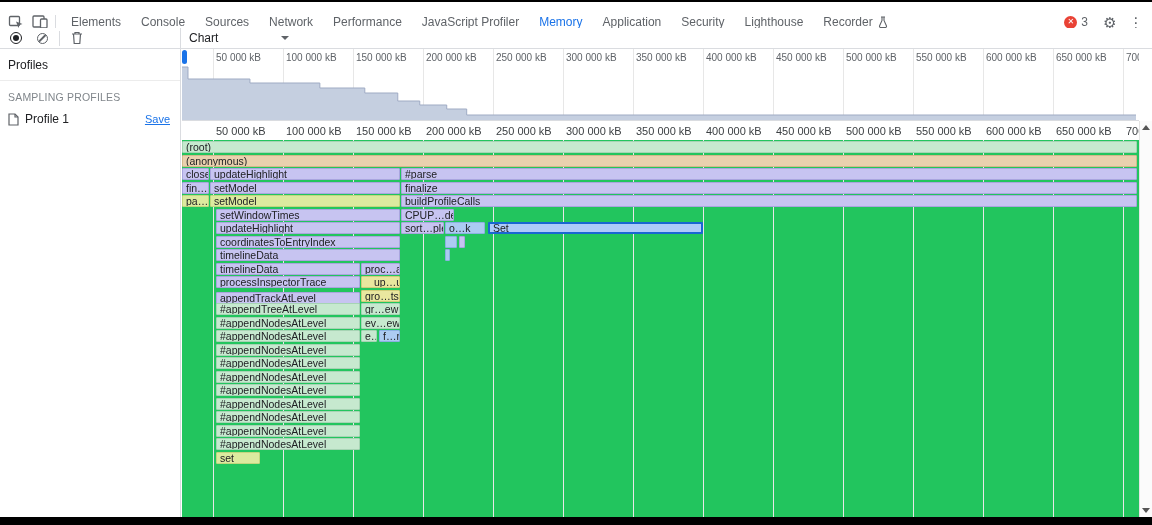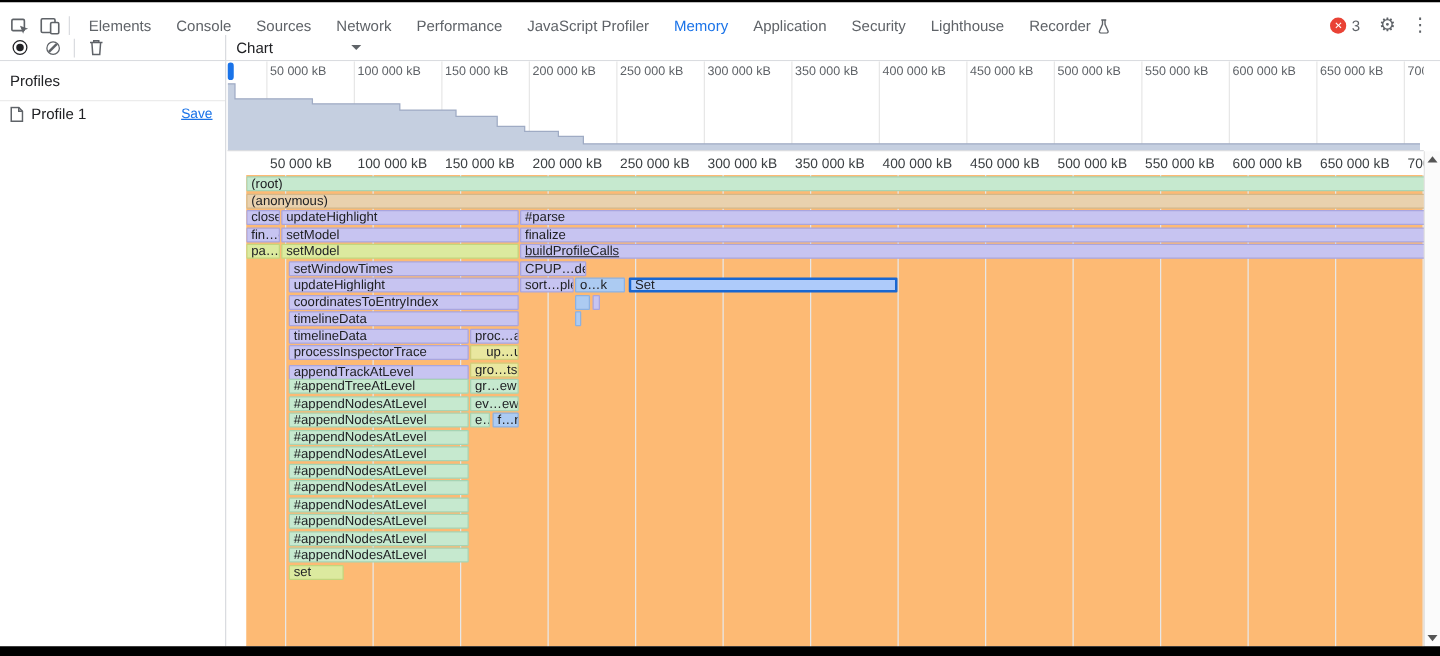--- a/index.html
+++ b/index.html
@@ -2,21 +2,21 @@
 <html><head>
 <meta charset="utf-8">
 <style>
   html,body{margin:0;padding:0;background:#fff;}
   .app{position:relative;width:1152px;height:525px;background:#fff;overflow:hidden;
        font-family:"Liberation Sans","DejaVu Sans",sans-serif;color:#202124;}
   .black-top{position:absolute;top:0;left:0;width:100%;height:2px;background:#000;}
   .black-bottom{position:absolute;bottom:0;left:0;width:100%;height:8px;background:#000;}
 
   
-  .topbar{position:absolute;top:2px;left:0;width:100%;height:42px;border-bottom:5px solid #404040;
+  .topbar{position:absolute;top:2px;left:0;width:100%;height:42px;border-bottom:2px solid #404040;
           display:flex;align-items:center;padding:0 4px;box-sizing:border-box;background:#fff;}
   .icon-btn{display:flex;align-items:center;justify-content:center;width:24px;height:22px;cursor:pointer;flex:none;}
   .sep{width:1px;height:15px;background:#dadce0;margin:0 3px;flex:none;}
   .tabs{display:flex;height:100%;align-items:stretch;margin-left:2px;}
   .tab{padding:0 10px;font-size:12px;color:#5f6368;display:flex;align-items:center;gap:5px;cursor:pointer;white-space:nowrap;}
   .tab.active{color:#1a73e8;box-shadow:inset 0 -2px 0 #1a73e8;}
   .topbar-right{margin-left:auto;display:flex;align-items:center;gap:2px;}
   .err{display:flex;align-items:center;gap:4px;margin-right:8px;cursor:pointer;}
   .err-circle{width:13px;height:13px;border-radius:50%;background:#e94235;color:#fff;font-size:8px;
               display:flex;align-items:center;justify-content:center;line-height:1;}
@@ -45,21 +45,21 @@
   
   .main{position:absolute;top:49px;left:182px;right:0;height:468px;background:#fff;}
   .overview{position:absolute;top:0;left:0;right:13px;height:71px;border-bottom:1px solid #dadce0;overflow:hidden;}
   .ov-labels{position:absolute;top:0;left:0;right:0;height:14px;z-index:3;}
   .ov-labels span{position:absolute;top:3px;font-size:10px;color:#5f6368;white-space:nowrap;}
   #overview-svg{position:absolute;left:0;bottom:0;width:100%;height:57px;z-index:2;}
   .grip{position:absolute;left:0;top:1px;width:5px;height:14px;border-radius:3px;background:#1a73e8;z-index:4;cursor:ew-resize;}
   .gl{position:absolute;top:0;bottom:0;width:1px;background:#e7e7e7;z-index:1;}
   .ruler{position:absolute;top:72px;left:0;right:13px;height:19px;overflow:hidden;}
   .ruler span{position:absolute;top:4px;font-size:11px;color:#3c4043;white-space:nowrap;}
-  .flame{position:absolute;top:91px;left:0;right:13px;bottom:0;overflow:hidden;background:#fdba74;margin-left:15px;}
+  .flame{position:absolute;top:91px;left:0;right:13px;bottom:0;overflow:hidden;background:#22c55e;}
   .bar{position:absolute;height:12px;box-sizing:border-box;border:1px solid;border-radius:1px;font-size:10.5px;
        line-height:10px;padding:0 0 0 3px;overflow:hidden;white-space:nowrap;color:#202124;cursor:pointer;z-index:2;}
   .bar.selected{line-height:8px;}
 
   
   .vscroll{position:absolute;top:72px;right:0;width:13px;bottom:0;border-left:1px solid #e4e4e4;background:#fbfbfb;box-sizing:border-box;}
   .varrow{position:absolute;left:0;width:12px;height:13px;display:flex;align-items:center;justify-content:center;cursor:pointer;}
   .varrow.up{top:0;}
   .varrow.down{bottom:0;}
   .tri-up{width:0;height:0;border-left:4px solid transparent;border-right:4px solid transparent;border-bottom:5px solid #555;}
@@ -155,20 +155,21 @@
     <div class="t2-main">
       <div class="select">
         <span>Chart</span>
         <span class="caret"></span>
       </div>
     </div>
   </div>
 
   <aside class="sidebar">
     <div class="sb-head">Profiles</div>
+    <div class="sb-section">SAMPLING PROFILES</div>
     <div class="sb-item">
       <svg width="11" height="13" viewBox="0 0 11 13">
         <path d="M1 1h6l3 3v8H1z" fill="none" stroke="#5f6368" stroke-width="1.2"></path>
         <path d="M7 1v3h3" fill="none" stroke="#5f6368" stroke-width="1.2"></path>
       </svg>
       <span class="sb-item-name">Profile 1</span>
       <a class="sb-save">Save</a>
     </div>
   </aside>
 

